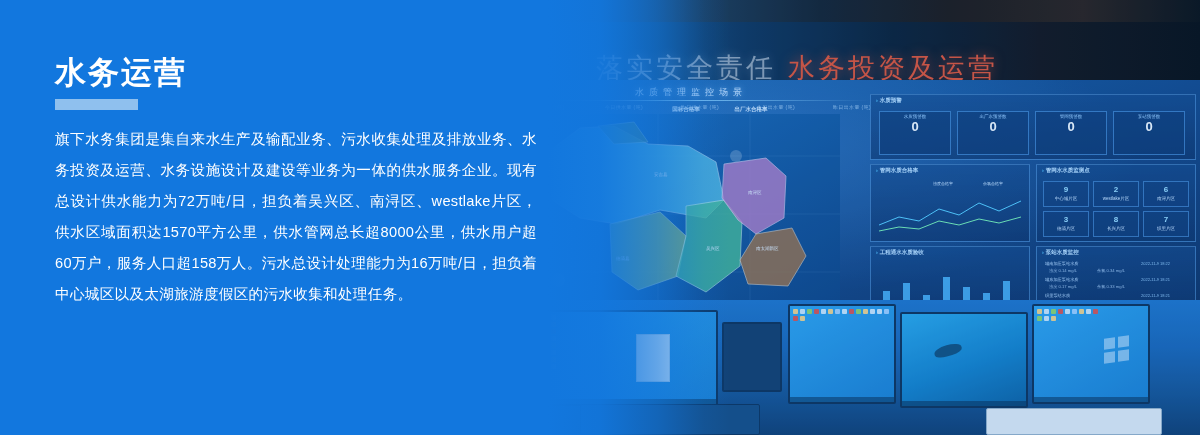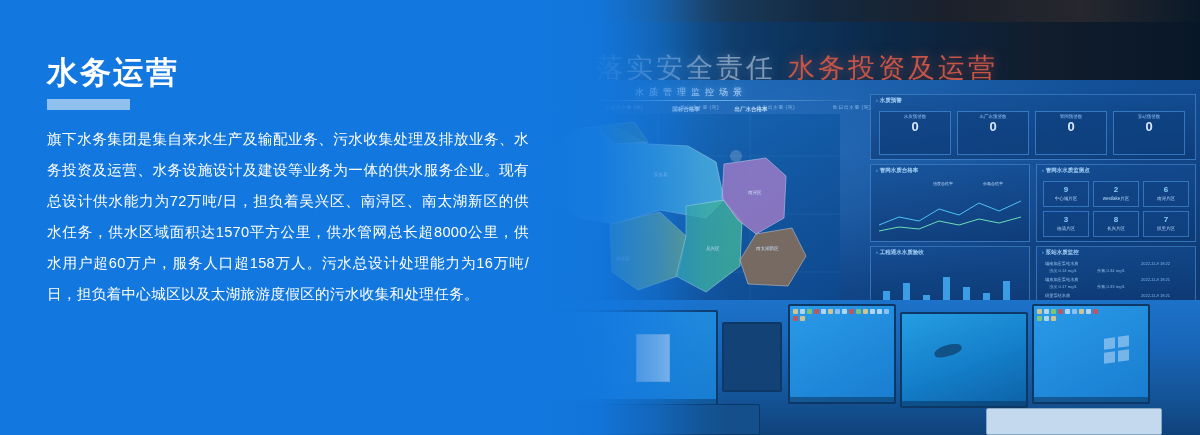--- a/index.html
+++ b/index.html
@@ -84,21 +84,21 @@
   .doc { position:absolute; background:#e8f2fb; border:1px solid #c3d8ea; }
   .taskbar { position:absolute; left:0; bottom:0; width:100%; height:5px; background:rgba(8,40,75,.55); }
   .kbd { position:absolute; background:#15497f; border:1px solid #0b2e55; border-radius:2px; }
 
   
   .fade { position:absolute; left:0; top:0; width:260px; height:435px;
     background:linear-gradient(90deg,#1277de 0%,#1277de 30%,rgba(18,119,222,.92) 50%,rgba(18,119,222,.55) 72%,rgba(18,119,222,.12) 90%,rgba(18,119,222,0) 100%); }
   .tint { position:absolute; inset:0; background:rgba(20,110,205,.16); pointer-events:none; }
 
   
-  .left { position:absolute; left:4px; top:0; width:560px; height:435px; }
+  .left { position:absolute; left:12px; top:0; width:560px; height:435px; }
   .title { position:absolute; left:43px; top:54px; font-size:31px; font-weight:bold;
     color:#ffffff; letter-spacing:2px; line-height:38px; }
   .rule { position:absolute; left:43px; top:99px; width:83px; height:11px; background:#8fc0ee; }
   .body { position:absolute; left:43px; top:124px; width:482px;
     font-size:14.6px; line-height:31px; color:#ffffff; letter-spacing:.3px; text-align:justify; }
 </style>
 </head>
 <body>
 
 <div class="banner">
@@ -357,16 +357,16 @@
 
       <div class="tint"></div>
     </div>
 
     <div class="fade"></div>
   </div>
 
   <div class="left">
     <h1 class="title">水务运营</h1>
     <div class="rule"></div>
-    <p class="body">旗下水务集团是集自来水生产及输配业务、污水收集处理及排放业务、水务投资及运营、水务设施设计及建设等业务为一体的供水服务企业。现有总设计供水能力为72万吨/日，担负着吴兴区、南浔区、南太湖新区的供水任务，供水区域面积达1570平方公里，供水管网总长超8000公里，供水用户超60万户，服务人口超158万人。污水总设计处理能力为16万吨/日，担负着中心城区以及太湖旅游度假区的污水收集和处理任务。</p>
+    <p class="body">旗下水务集团是集自来水生产及输配业务、污水收集处理及排放业务、水务投资及运营、水务设施设计及建设等业务为一体的供水服务企业。现有总设计供水能力为72万吨/日，担负着吴兴区、南浔区、westlake片区，供水区域面积达1570平方公里，供水管网总长超8000公里，供水用户超60万户，服务人口超158万人。污水总设计处理能力为16万吨/日，担负着中心城区以及太湖旅游度假区的污水收集和处理任务。</p>
   </div>
 
 </div>
 
 </body></html>

